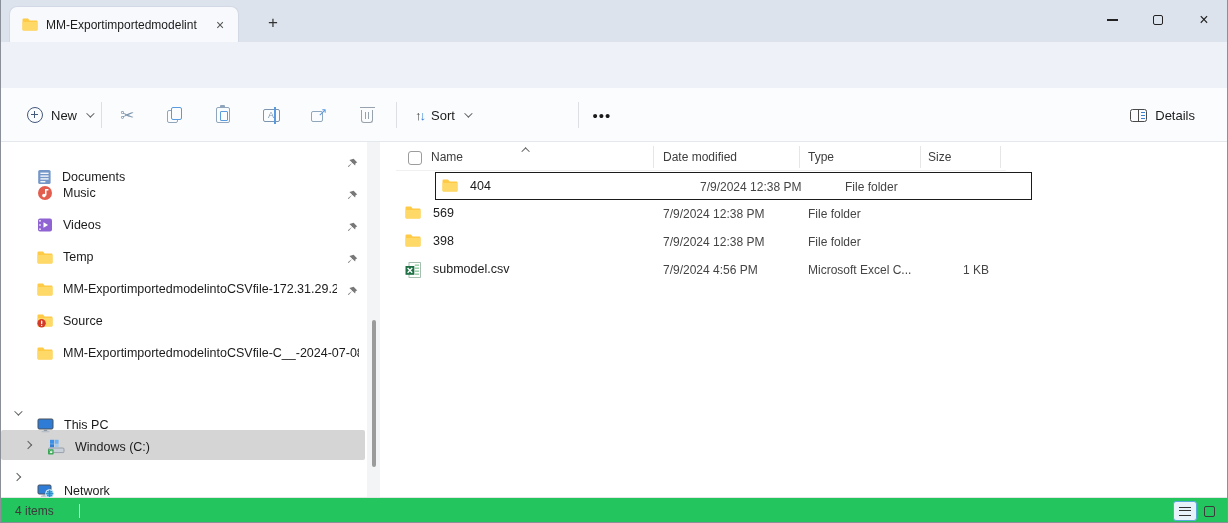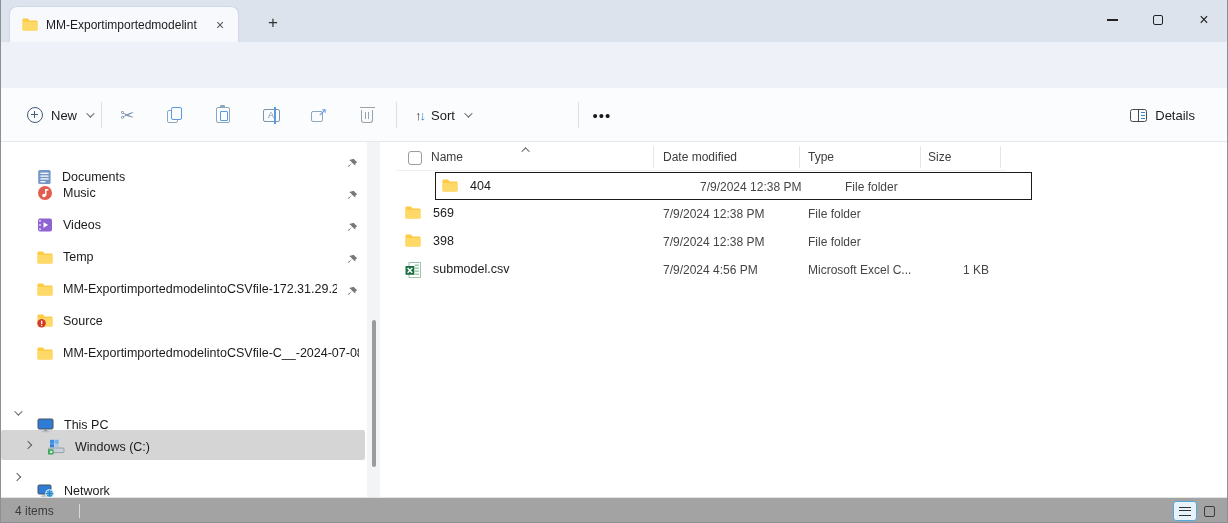--- a/index.html
+++ b/index.html
@@ -113,21 +113,21 @@
 
   .filerow { position:absolute; left:3px; width:597px; height:28px; }
   .filerow.focused { border:1px solid #1b1b1b;margin-left:36px; }
   .cell-name { position:absolute; left:34px; top:6px; font-size:12.5px; white-space:nowrap; }
   .cell-date { position:absolute; left:264px; top:7px; font-size:12px; color:#454545; white-space:nowrap; }
   .cell-type { position:absolute; left:409px; top:7px; font-size:12px; color:#454545; white-space:nowrap; }
   .cell-size { position:absolute; left:500px; top:7px; width:90px; text-align:right; font-size:12px; color:#454545; }
   .row-icon { position:absolute; left:6px; top:6px; }
 
   
-  .statusbar { position:absolute; left:0; top:497px; width:100%; height:26px; background:#a3a3a3;
+  .statusbar { position:absolute; left:0; top:497px; width:100%; height:26px; background:#22c55e;
                border-top:1px solid #e4e4e4; }
   .status-count { position:absolute; left:14px; top:6px; font-size:12px; color:#3b3b3b; }
   .status-sep { position:absolute; left:78px; top:6px; width:1px; height:14px; background:#d9d9d9; }
   .viewtoggle { position:absolute; top:3px; width:24px; height:20px; border-radius:3px; display:flex;
                 align-items:center; justify-content:center; }
   .viewtoggle.active { border:1px solid #58a8dc; background:#e7f2fb; }
   .vt-list { width:12px; height:9px; border-top:1.5px solid #333; border-bottom:1.5px solid #333; position:relative; }
   .vt-list::before { content:""; position:absolute; left:0; top:2.3px; width:12px; height:1.5px; background:#333; }
   .vt-icons { width:11px; height:11px; border:1.5px solid #3b3b3b; border-radius:2px; }
 </style>

